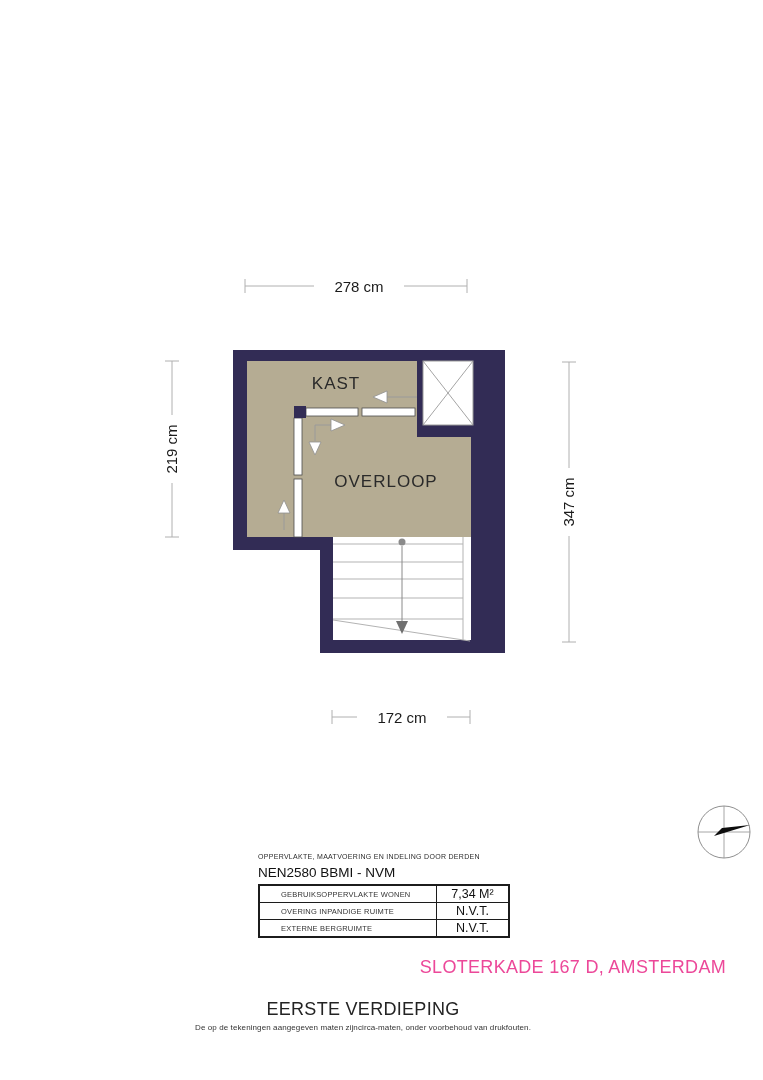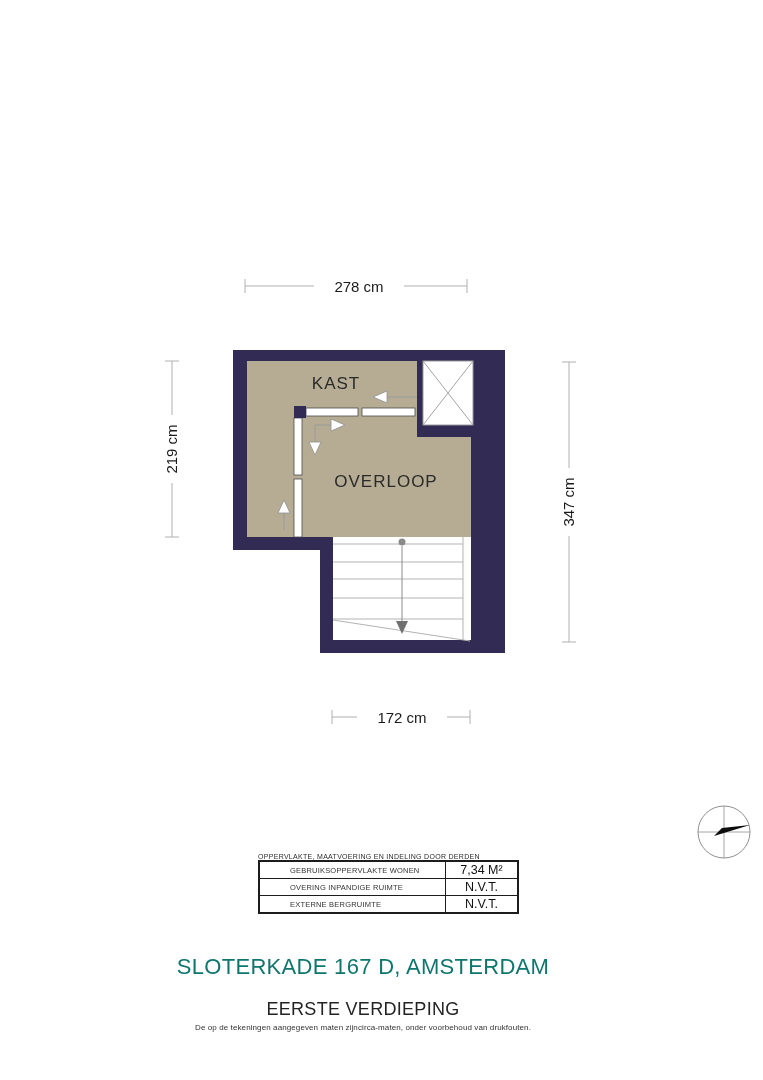--- a/index.html
+++ b/index.html
@@ -15,25 +15,25 @@
   .doorline{stroke:#9a9a9a;stroke-width:1;fill:none;}
   .doortri{fill:#ffffff;stroke:#8f8f8f;stroke-width:0.8;}
   .innerwall{fill:#ffffff;stroke:#4d4d4d;stroke-width:0.8;}
 
   .legend{position:absolute;left:258px;top:853px;width:240px;}
   .legend-header{font-size:7px;letter-spacing:0.3px;color:#2b2b2b;white-space:nowrap;}
   .legend-title{font-size:13.5px;color:#111;margin-top:5px;margin-bottom:4px;white-space:nowrap;}
   table.nen{border-collapse:collapse;width:225px;table-layout:fixed;}
   table.nen td{border:1px solid #1c1c1c;height:13px;overflow:hidden;white-space:nowrap;}
   table.nen{border:2px solid #1c1c1c;}
-  td.lbl{width:154px;font-size:7.5px;color:#333;padding-left:30px;letter-spacing:0.2px;}
+  td.lbl{width:154px;font-size:7.5px;color:#333;padding-left:21px;letter-spacing:0.2px;}
   td.val{width:69px;font-size:12.5px;color:#111;text-align:center;}
 
   .footer{position:absolute;left:0;top:956px;width:726px;text-align:center;}
-  .addr{font-size:22px;color:#0f766e;line-height:22px;letter-spacing:0.3px;}
+  .addr{font-size:18px;color:#ec4899;line-height:22px;letter-spacing:0.3px;text-align:right;}
   .floorname{font-size:18px;color:#232323;line-height:22px;margin-top:20px;letter-spacing:0.3px;}
   .disclaimer{font-size:8px;color:#333;margin-top:3px;letter-spacing:0.1px;}
 </style>
 </head>
 <body>
 
 <div class="page">
 
   <svg class="plan-svg" width="763" height="1080" viewBox="0 0 763 1080">
 
@@ -127,20 +127,21 @@
     <g>
       <circle cx="724" cy="832" r="26" fill="#ffffff" stroke="#8f8f8f" stroke-width="1"></circle>
       <line x1="698" y1="832" x2="750" y2="832" stroke="#8f8f8f" stroke-width="0.8"></line>
       <line x1="724" y1="806" x2="724" y2="858" stroke="#8f8f8f" stroke-width="0.8"></line>
       <polygon points="714,836 750,825 722,828" fill="#0d0d0d"></polygon>
     </g>
   </svg>
 
   <div class="legend">
     <div class="legend-header">OPPERVLAKTE, MAATVOERING EN INDELING DOOR DERDEN</div>
+    <div class="legend-title">NEN2580 BBMI - NVM</div>
     <table class="nen">
       <tbody>
         <tr>
           <td class="lbl">GEBRUIKSOPPERVLAKTE WONEN</td>
           <td class="val">7,34 M²</td>
         </tr>
         <tr>
           <td class="lbl">OVERING INPANDIGE RUIMTE</td>
           <td class="val">N.V.T.</td>
         </tr>

